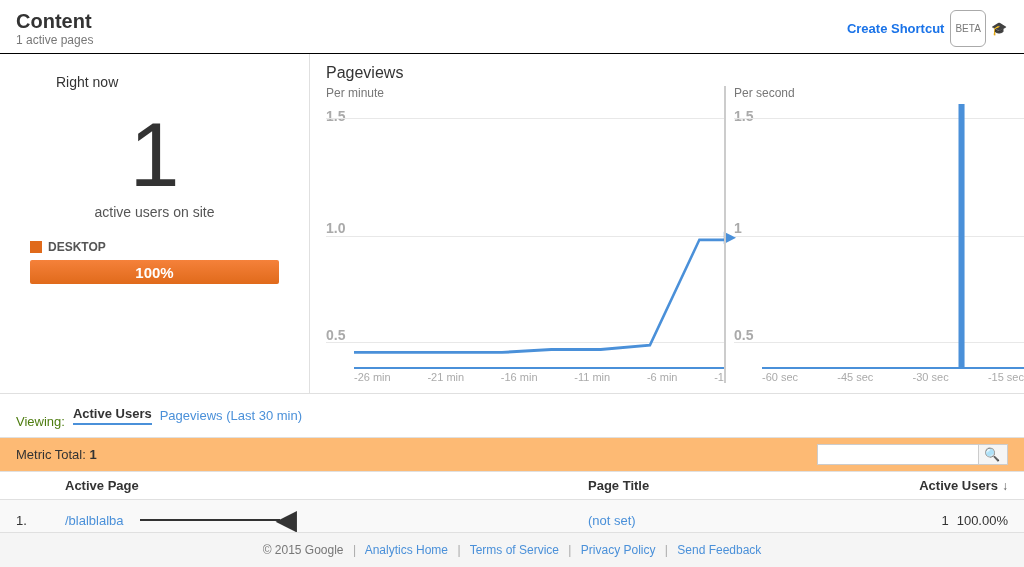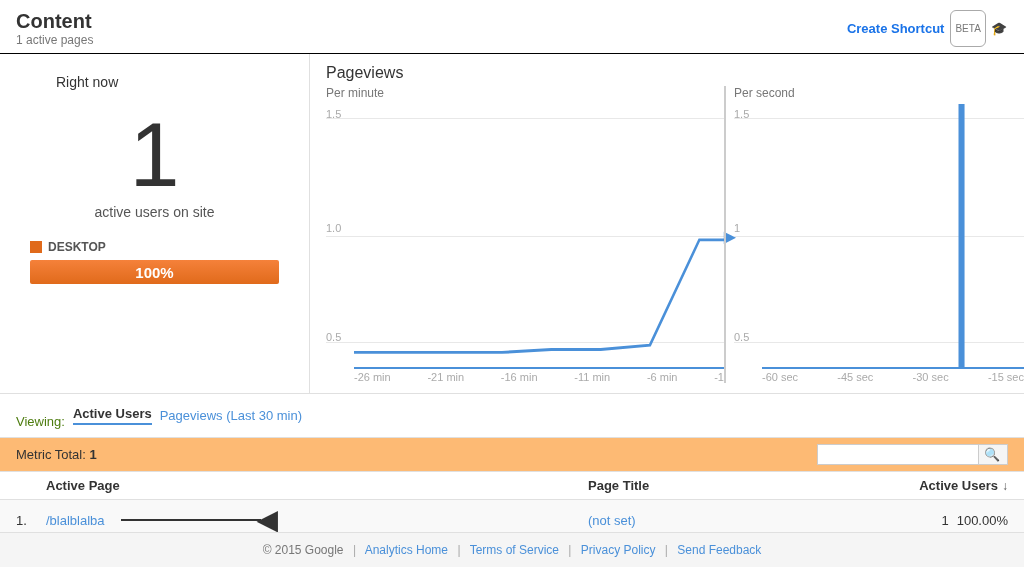--- a/index.html
+++ b/index.html
@@ -140,23 +140,24 @@
     }
 
     .chart-area {
       flex: 1;
       position: relative;
       border-bottom: 2px solid #4a90d9;
     }
 
     .y-label {
       position: absolute;
-      font-size: 11px;
+      font-size: 14px;
       color: #aaa;
       left: 0;
+      font-weight: bold;
     }
     .grid-line {
       position: absolute;
       left: 28px;
       right: 0;
       border-top: 1px solid #e8e8e8;
     }
 
     .chart-x-labels {
       display: flex;
@@ -221,21 +222,21 @@
 
     .table-header {
       display: flex;
       align-items: center;
       padding: 6px 16px;
       border-bottom: 1px solid #e0e0e0;
       font-weight: bold;
       font-size: 13px;
     }
     .col-num { width: 30px; }
-    .col-page { flex: 1; }
+    .col-page { flex: 1; margin-left: 19px; }
     .col-title { width: 300px; }
     .col-users { width: 120px; text-align: right; display: flex; align-items: center; justify-content: flex-end; gap: 4px; }
 
     .table-row {
       display: flex;
       align-items: center;
       padding: 6px 16px;
       border-bottom: 1px solid #f0f0f0;
       font-size: 13px;
     }

